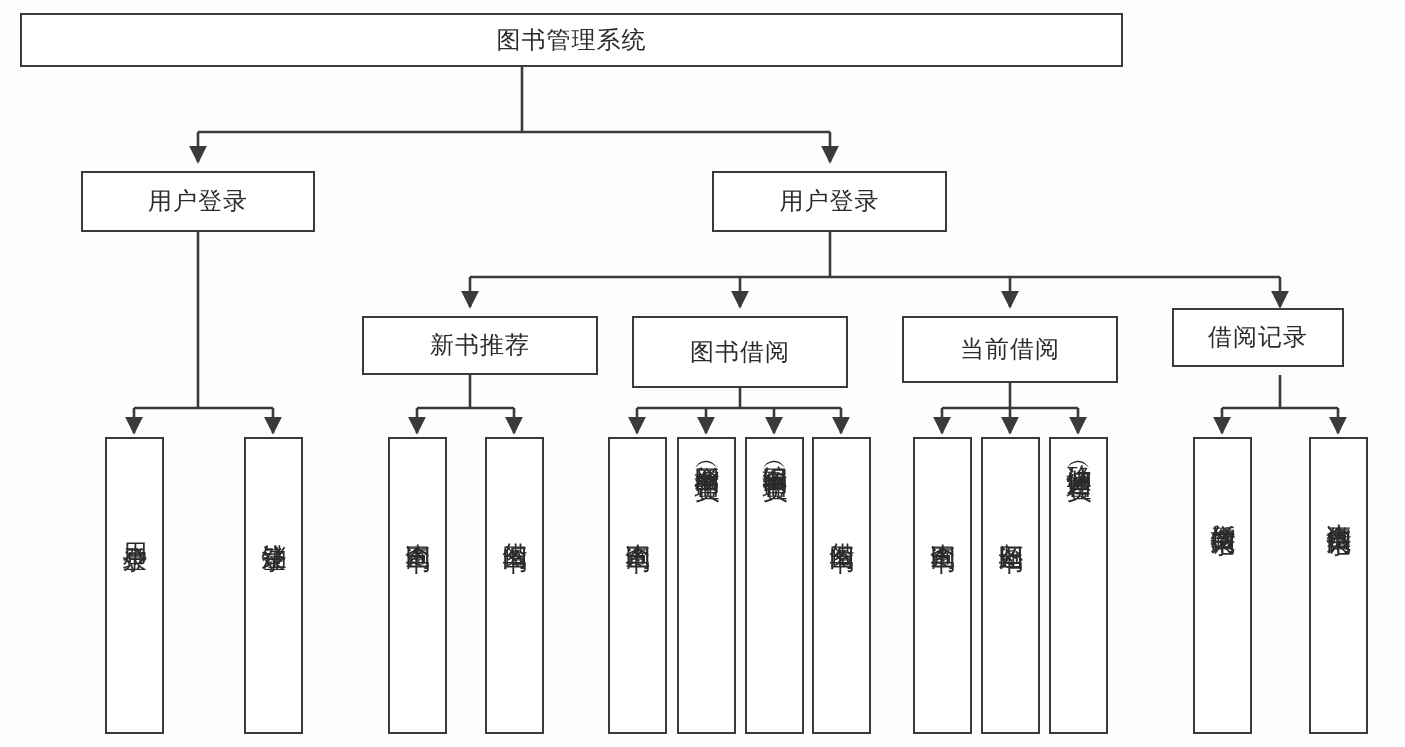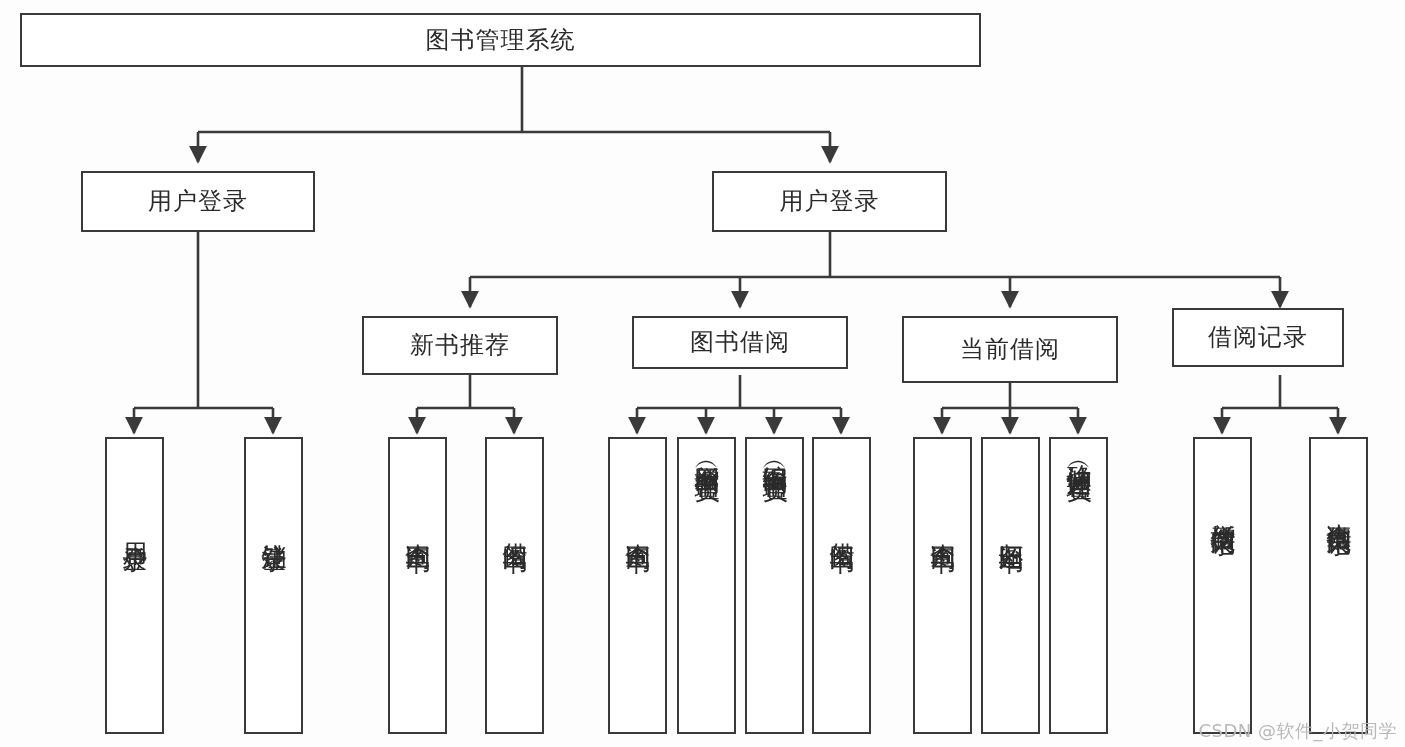--- a/index.html
+++ b/index.html
@@ -117,37 +117,37 @@
       <path d="M 1010 408 L 1010 433" marker-end="url(#arrow)"></path>
       <path d="M 1078 408 L 1078 433" marker-end="url(#arrow)"></path>
 
       <path d="M 1280 375 L 1280 408"></path>
       <path d="M 1222 408 L 1338 408"></path>
       <path d="M 1222 408 L 1222 433" marker-end="url(#arrow)"></path>
       <path d="M 1338 408 L 1338 433" marker-end="url(#arrow)"></path>
     </g>
   </svg>
 
-  <div class="node node-h" style="left:20px; top:13px; width:961px; height:54px;">
+  <div class="node node-h" style="left:20px; top:13px; width:1103px; height:54px;">
     <span class="label">图书管理系统</span>
   </div>
 
   <div class="node node-h" style="left:81px; top:171px; width:234px; height:61px;">
     <span class="label">用户登录</span>
   </div>
 
   <div class="node node-h" style="left:712px; top:171px; width:235px; height:61px;">
     <span class="label">用户登录</span>
   </div>
 
-  <div class="node node-h" style="left:362px; top:316px; width:196px; height:59px;align-items:center;">
+  <div class="node node-h" style="left:362px; top:316px; width:236px; height:59px;align-items:center;">
     <span class="label">新书推荐</span>
   </div>
 
-  <div class="node node-h" style="left:632px; top:316px; width:216px; height:53px;">
+  <div class="node node-h" style="left:632px; top:316px; width:216px; height:72px;">
     <span class="label">图书借阅</span>
   </div>
 
   <div class="node node-h" style="left:902px; top:316px; width:216px; height:67px;">
     <span class="label">当前借阅</span>
   </div>
 
   <div class="node node-h" style="left:1172px; top:308px; width:172px; height:59px;">
     <span class="label">借阅记录</span>
   </div>
@@ -197,15 +197,14 @@
   </div>
 
   <div class="node node-v mid2" style="left:1193px; top:437px; width:59px; height:297px;">
     <span class="label">新增借阅记录</span>
   </div>
 
   <div class="node node-v mid2" style="left:1309px; top:437px; width:59px; height:297px;">
     <span class="label">查询借阅记录</span>
   </div>
 
-  <div class="watermark">CSDN @软件_小贺同学</div>
 
 </div>
 
 </body></html>

